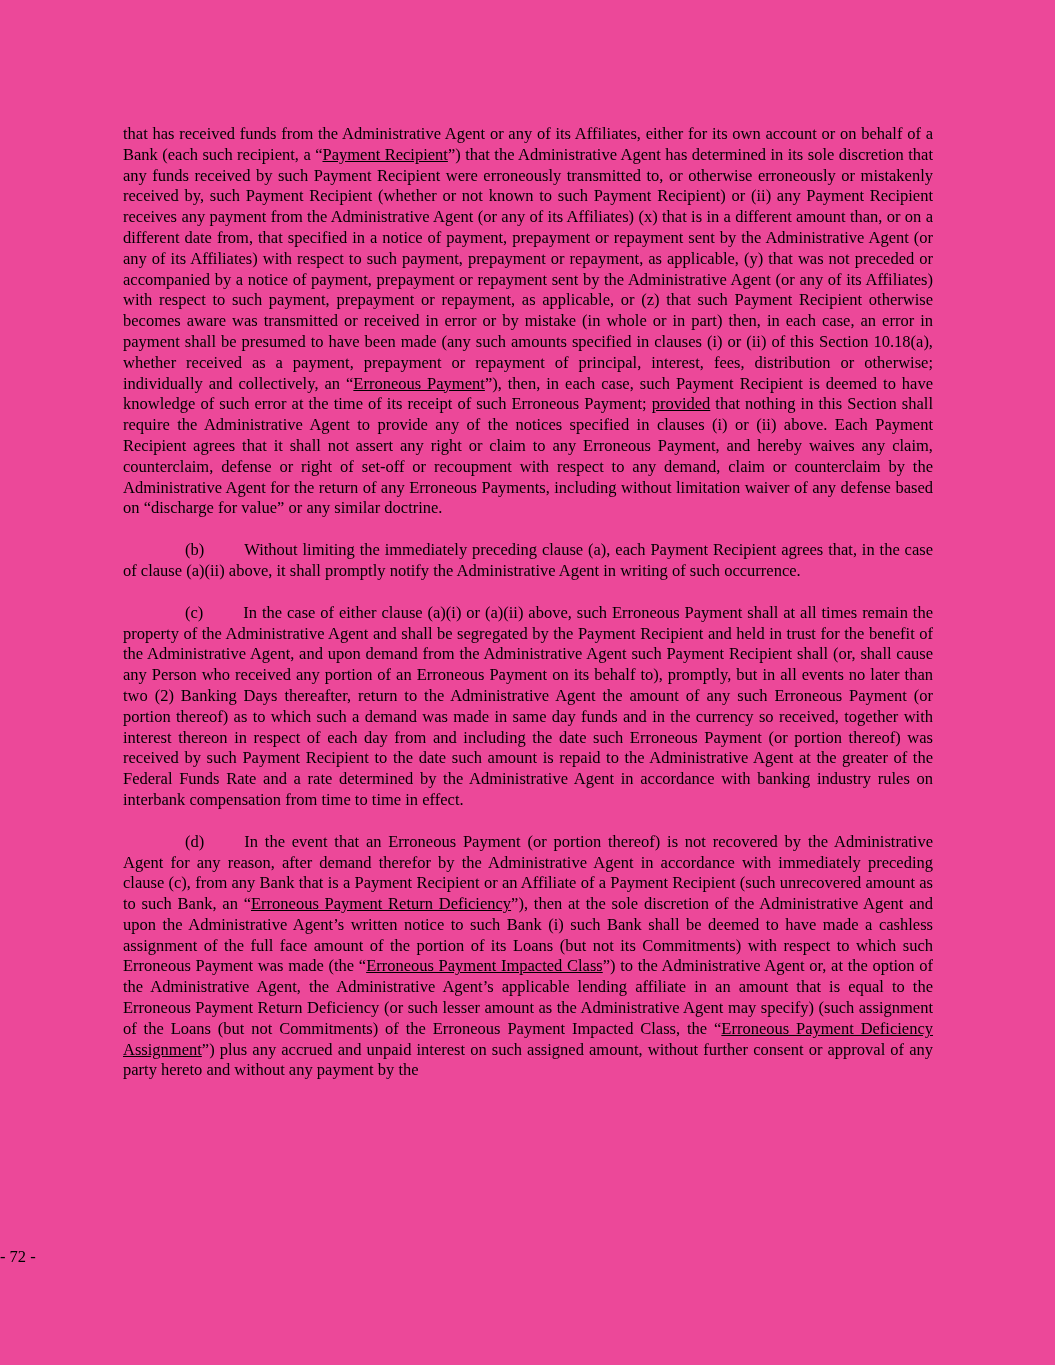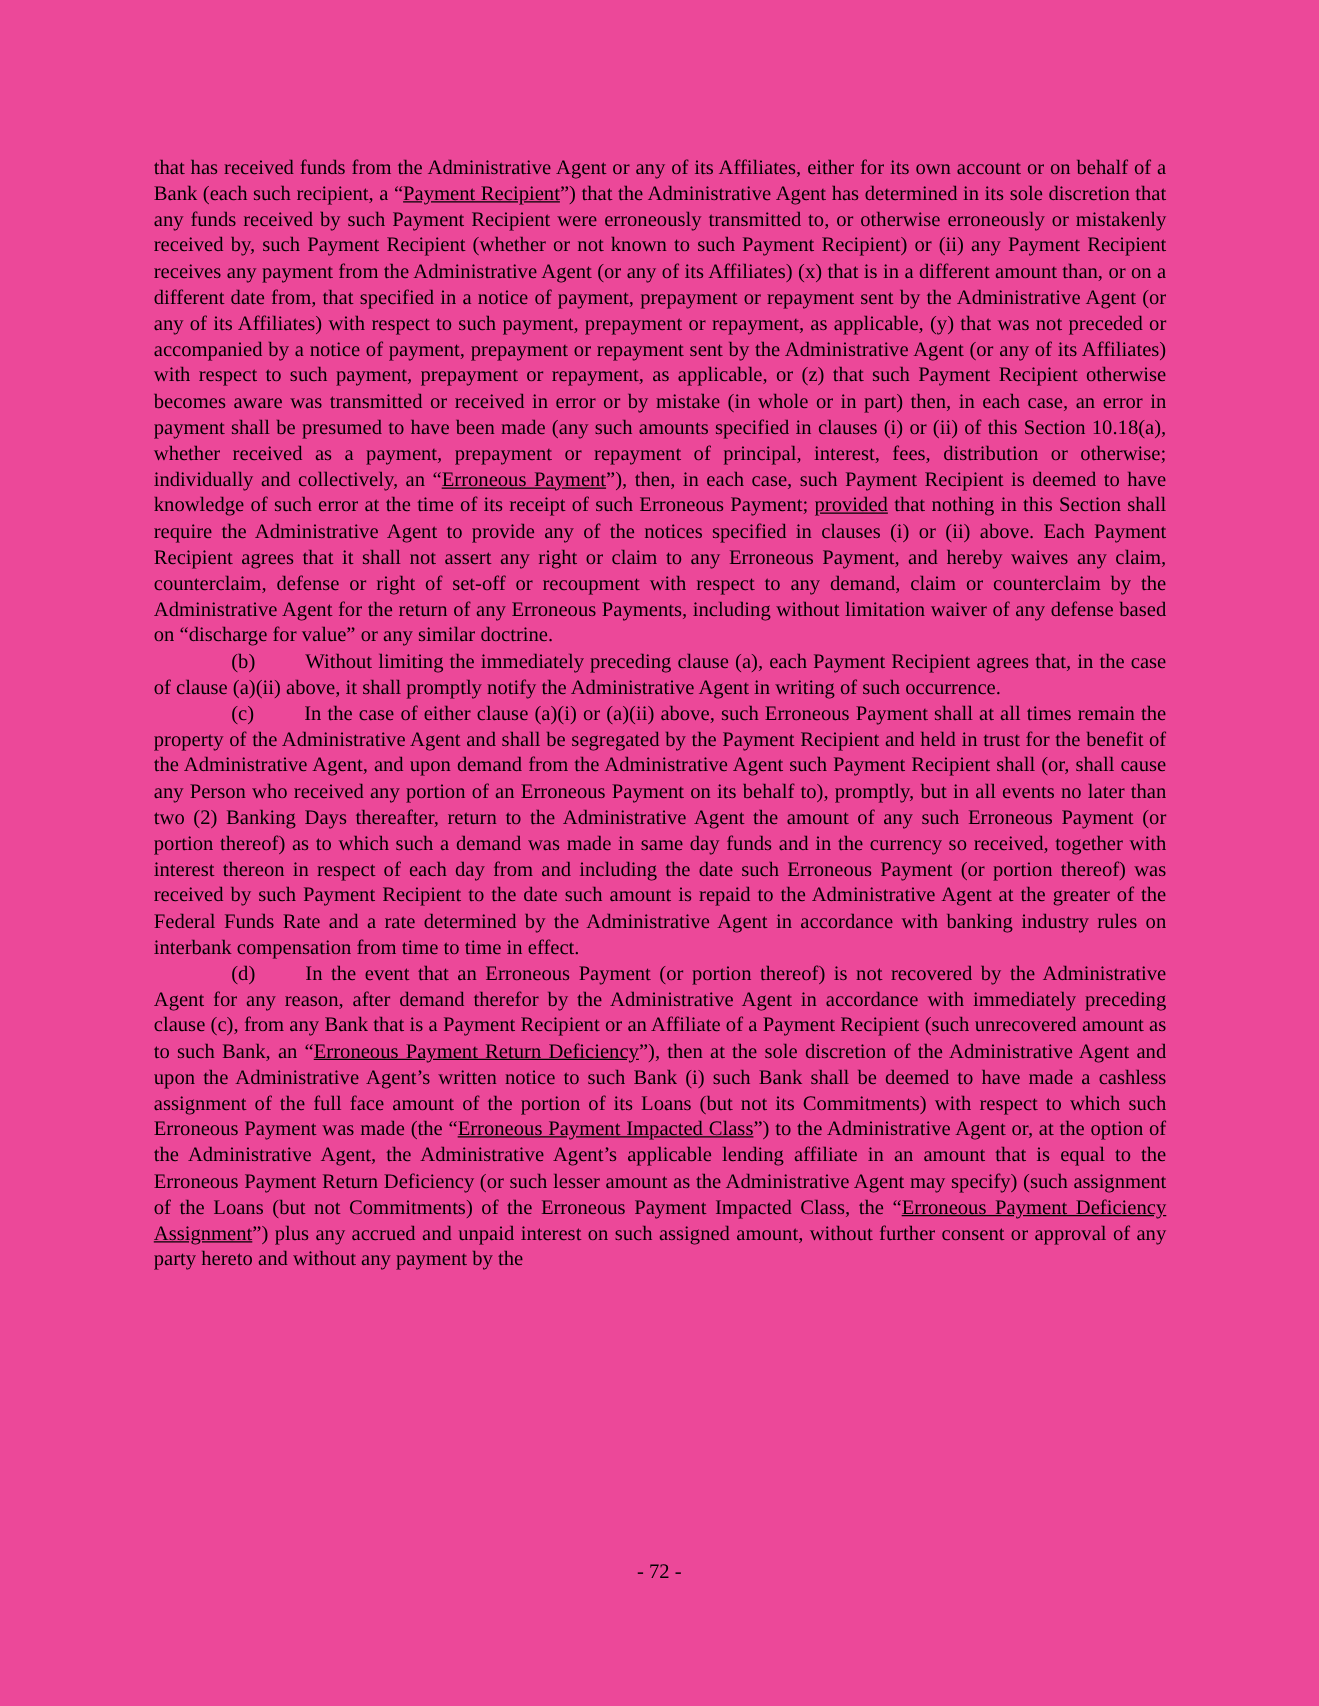--- a/index.html
+++ b/index.html
@@ -23,37 +23,37 @@
     width: 810px;
     font-size: 16.5px;
     line-height: 20.8px;
     text-align: justify;
   }
   p.para {
     margin: 0;
     padding: 0;
   }
   p.para + p.para {
+    margin-top: 21px;
   }
   p.para.indent {
     text-indent: 62px;
   }
   .tab {
     display: inline-block;
     width: 40px;
   }
   .u {
     text-decoration: underline;
   }
   .footer {
     position: absolute;
     left: 0;
     top: 1247px;
     width: 1055px;
-    text-align: center;
     font-size: 16.5px;
     line-height: 20.8px;
   }
 </style>
 </head>
 <body>
 
 <div class="page">
   <div class="body-text">
       <p class="para"><span>that has received funds from the Administrative Agent or any of its Affiliates, either for its own account or on behalf of a Bank (each such recipient, a “</span><span class="u">Payment Recipient</span><span>”) that the Administrative Agent has determined in its sole discretion that any funds received by such Payment Recipient were erroneously transmitted to, or otherwise erroneously or mistakenly received by, such Payment Recipient (whether or not known to such Payment Recipient) or (ii) any Payment Recipient receives any payment from the Administrative Agent (or any of its Affiliates) (x) that is in a different amount than, or on a different date from, that specified in a notice of payment, prepayment or repayment sent by the Administrative Agent (or any of its Affiliates) with respect to such payment, prepayment or repayment, as applicable, (y) that was not preceded or accompanied by a notice of payment, prepayment or repayment sent by the Administrative Agent (or any of its Affiliates) with respect to such payment, prepayment or repayment, as applicable, or (z) that such Payment Recipient otherwise becomes aware was transmitted or received in error or by mistake (in whole or in part) then, in each case, an error in payment shall be presumed to have been made (any such amounts specified in clauses (i) or (ii) of this Section 10.18(a), whether received as a payment, prepayment or repayment of principal, interest, fees, distribution or otherwise; individually and collectively, an “</span><span class="u">Erroneous Payment</span><span>”), then, in each case, such Payment Recipient is deemed to have knowledge of such error at the time of its receipt of such Erroneous Payment; </span><span class="u">provided</span><span> that nothing in this Section shall require the Administrative Agent to provide any of the notices specified in clauses (i) or (ii) above. Each Payment Recipient agrees that it shall not assert any right or claim to any Erroneous Payment, and hereby waives any claim, counterclaim, defense or right of set-off or recoupment with respect to any demand, claim or counterclaim by the Administrative Agent for the return of any Erroneous Payments, including without limitation waiver of any defense based on “discharge for value” or any similar doctrine.</span></p>

